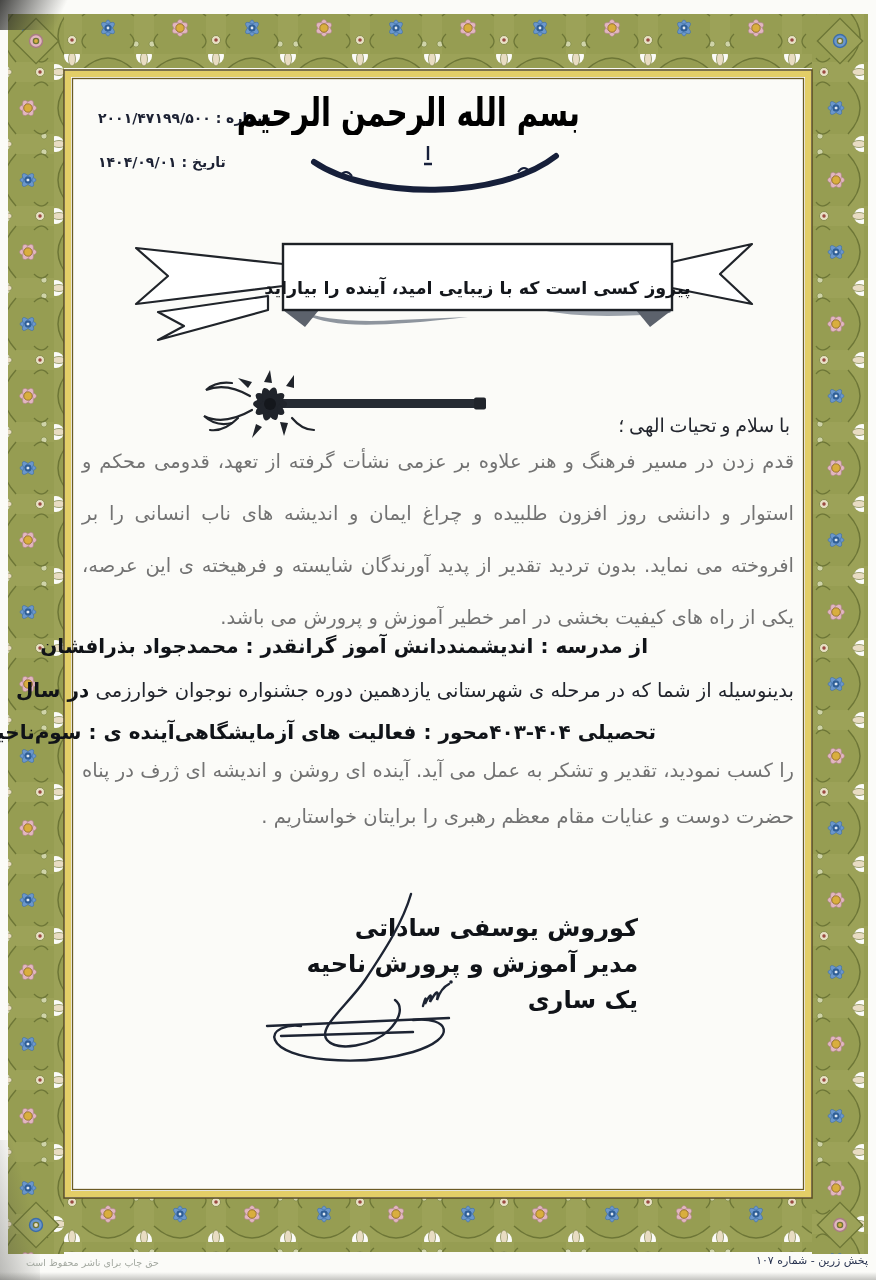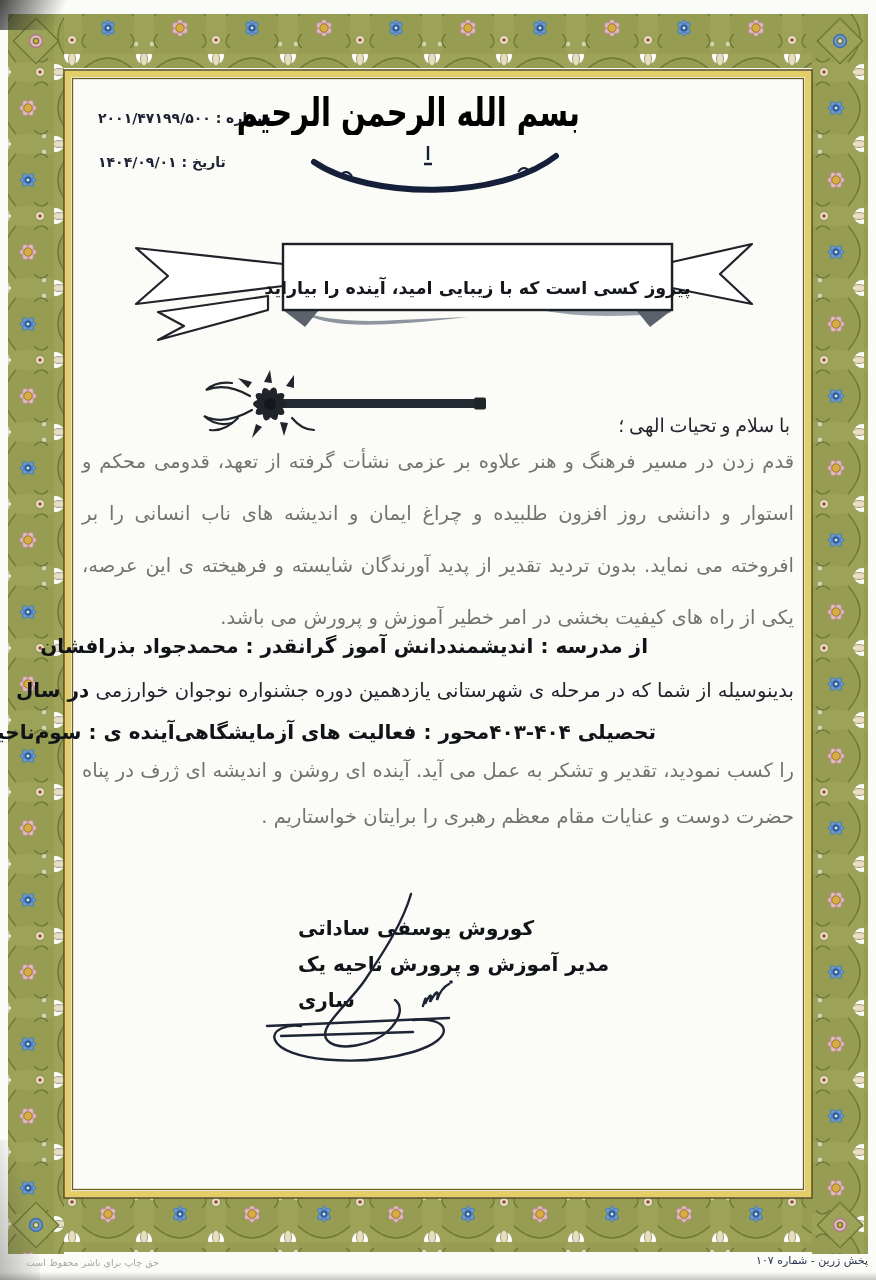--- a/index.html
+++ b/index.html
@@ -42,22 +42,22 @@
   .student-row{position:absolute;right:0;left:0;top:550px;display:flex;justify-content:space-between;
                padding:0 150px 0 128px;font-weight:bold;font-size:20px;color:#101318;white-space:nowrap;}
   .sentence{position:absolute;right:4px;left:4px;top:594px;font-size:19.5px;
             text-align:justify;text-align-last:justify;white-space:nowrap;}
   .sentence b{font-size:20px;color:#101318;}
   .specs-row{position:absolute;right:0;left:0;top:636px;display:flex;justify-content:space-between;
              padding:0 142px 0 32px;font-weight:bold;font-size:20px;color:#101318;white-space:nowrap;}
   .lblgap{margin-left:7px;}
   .ltrnum{direction:ltr;unicode-bidi:isolate;}
 
-  .sig-text{position:absolute;left:220px;top:826px;width:340px;text-align:left;
-            font-weight:bold;font-size:20px;line-height:36px;color:#101318;}
+  .sig-text{position:absolute;left:220px;top:826px;width:340px;text-align:right;
+            font-weight:bold;font-size:24px;line-height:36px;color:#101318;}
   .sig-svg{position:absolute;left:175px;top:804px;width:235px;height:185px;}
 
   .footer-left{position:absolute;left:26px;top:1257px;font-size:9.5px;color:#999f96;opacity:.9;
                direction:rtl;}
   .footer-right{position:absolute;right:8px;top:1254px;font-size:11px;font-weight:normal;color:#25304d;
                 direction:rtl;}
 </style>
 </head>
 <body>
 

